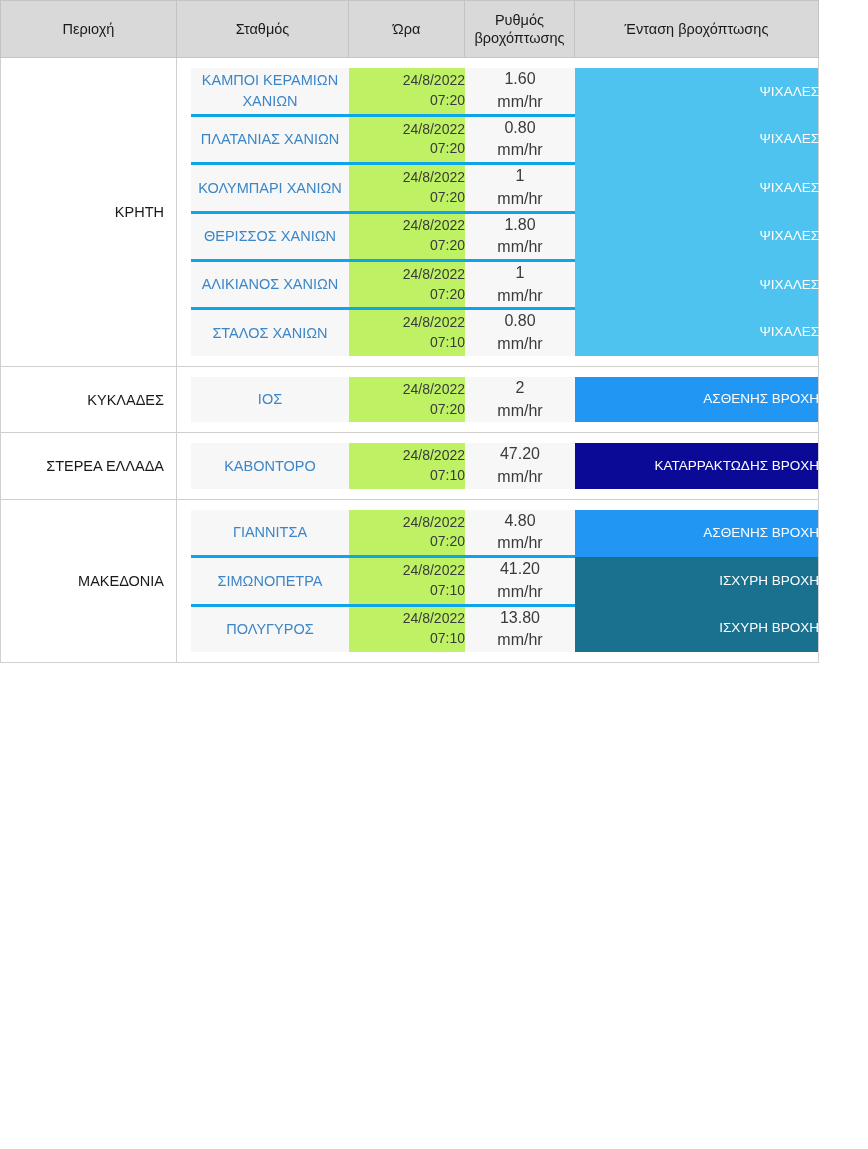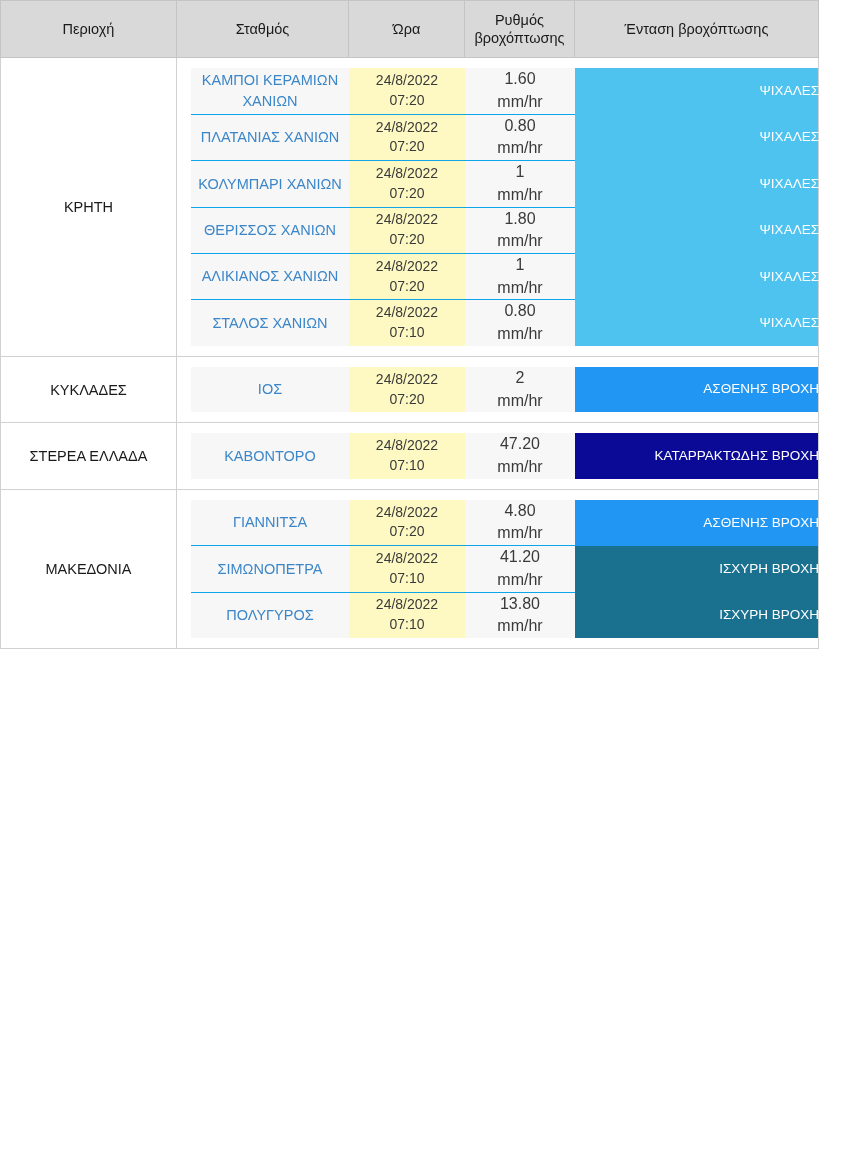--- a/index.html
+++ b/index.html
@@ -35,21 +35,21 @@
     box-sizing: border-box;
   }
 
   td.region-cell {
     border: 1px solid #d0d0d0;
     border-top: 1px solid #c4c4c4;
     font-size: 14.5px;
     color: #1a1a1a;
     padding: 0 12px;
     vertical-align: middle;
-    text-align: center;
+    text-align: right;
     background: #ffffff;
   }
   td.stations-cell {
     border: 1px solid #d0d0d0;
     border-left: none;
     padding: 0;
     background: #ffffff;
     vertical-align: top;
   }
   .inner-table {
@@ -60,38 +60,38 @@
     width: calc(100% - 14px);
   }
   .inner-table col.i-station { width: 158px; }
   .inner-table col.i-time    { width: 116px; }
   .inner-table col.i-rate    { width: 110px; }
   .inner-table col.i-intens  { width: 244px; }
 
   .inner-table td {
     padding: 0;
     vertical-align: middle;
-    border-bottom: 1px solid #0ea5e9;
+    border-bottom: 3px solid #0ea5e9;
   }
   .inner-table tr:last-child td {
     border-bottom: none;
   }
   .cell-station {
     background: #f7f7f7;
     color: #3b86c8;
     font-size: 14.5px;
     text-align: center;
     padding: 12px 8px;
     line-height: 1.42;
   }
   .cell-time {
-    background: #fef9c3;
+    background: #bef264;
     color: #3a3a3a;
     font-size: 14px;
-    text-align: center;
+    text-align: right;
     padding: 12px 4px;
     line-height: 1.42;
   }
   .cell-rate {
     background: #f7f7f7;
     color: #3a3a3a;
     font-size: 16px;
     text-align: center;
     padding: 12px 4px;
     line-height: 1.42;

